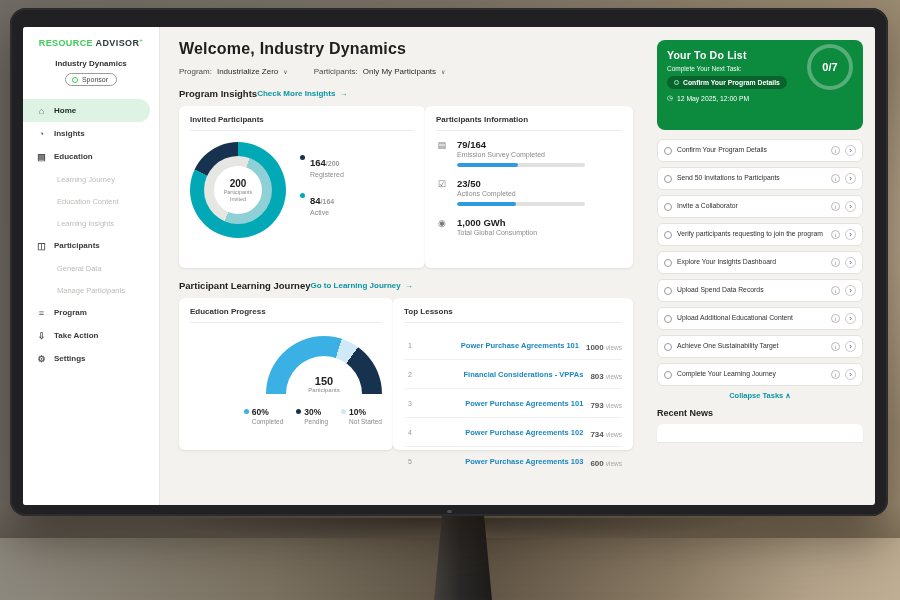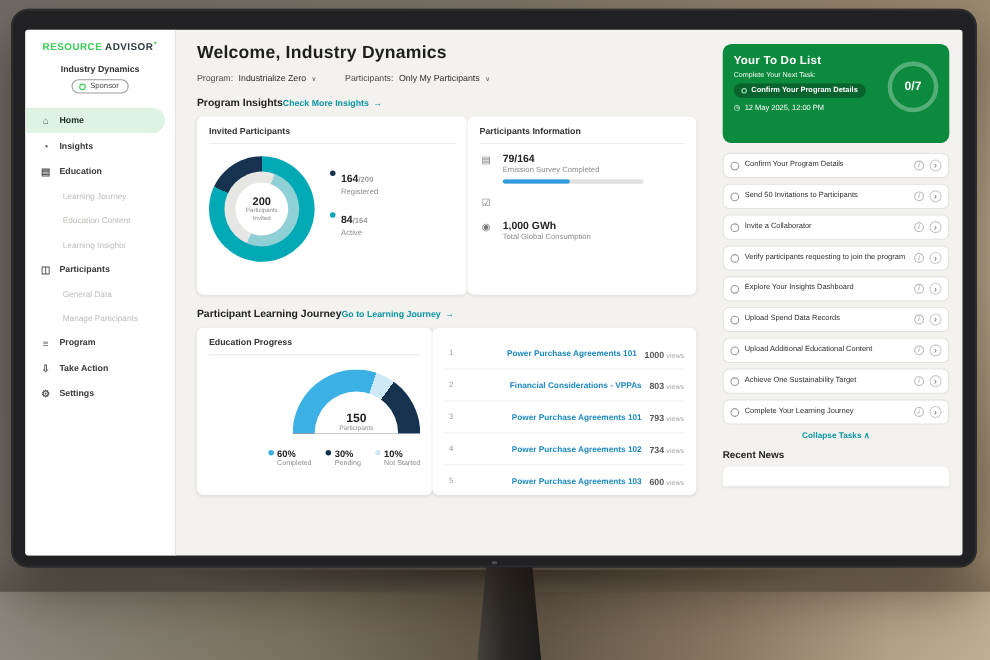--- a/index.html
+++ b/index.html
@@ -102,21 +102,21 @@
 
   
   .rightpanel { width:228px; flex:none; padding:13px 12px 0 10px; overflow:hidden; }
   .todo-card { position:relative; background:#0c8a3d; border-radius:8px; padding:9px 10px; color:#fff; height:90px; }
   .todo-title { font-size:10.5px; font-weight:bold; letter-spacing:.2px; }
   .todo-sub { font-size:6.5px; margin-top:4px; opacity:.95; }
   .todo-pill { margin-top:4px; background:#09632c; border-radius:9px; padding:3px 7px; font-size:6.8px;
     font-weight:bold; display:flex; align-items:center; gap:4px; width:max-content; max-width:148px; cursor:pointer; }
   .pill-dot { width:5px; height:5px; border:1px solid #9fe9bb; border-radius:50%; flex:none; }
   .todo-time { margin-top:5px; font-size:6.8px; display:flex; gap:4px; align-items:center; }
-  .todo-ring { position:absolute; right:10px; top:16px; width:46px; height:46px; border-radius:50%;
+  .todo-ring { position:absolute; right:10px; top:4px; width:46px; height:46px; border-radius:50%;
     border:4px solid rgba(255,255,255,.3); display:flex; align-items:center; justify-content:center;
     font-size:11px; font-weight:bold; }
   .tasks { margin-top:9px; }
   .task-row { background:#fff; border:1px solid #e2e2df; border-radius:6px; padding:5px 6px;
     display:flex; align-items:center; gap:5px; margin-bottom:5px; min-height:22px; cursor:pointer; }
   .task-check { width:8px; height:8px; border:1px solid #9a9a9a; border-radius:50%; flex:none; }
   .task-label { flex:1; font-size:6.8px; color:#2f2f2f; line-height:1.3; }
   .task-info { width:9px; height:9px; border:1px solid #b8b8b8; border-radius:50%; flex:none;
     display:flex; align-items:center; justify-content:center; font-size:6px; color:#8a8a8a; font-style:italic; cursor:pointer; }
   .task-chev { width:11px; height:11px; border:1px solid #cacaca; border-radius:50%; flex:none;
@@ -274,20 +274,27 @@
                     <div class="info-val">79/164</div>
                     <div class="info-label">Emission Survey Completed</div>
                     <div class="pbar">
                       <div class="pbar-fill" style="width: 48%;"></div>
                     </div>
                   </div>
                 </div>
 
                 <div class="info-row">
                   <span class="info-ic">☑</span>
+                  <div>
+                    <div class="info-val">23/50</div>
+                    <div class="info-label">Actions Completed</div>
+                    <div class="pbar">
+                      <div class="pbar-fill" style="width: 46%;"></div>
+                    </div>
+                  </div>
                 </div>
 
                 <div class="info-row">
                   <span class="info-ic">◉</span>
                   <div>
                     <div class="info-val">1,000 GWh</div>
                     <div class="info-label">Total Global Consumption</div>
 
                   </div>
                 </div>
@@ -332,20 +339,21 @@
                   <div class="gl-item">
                     <span class="gl-dot" style="background: rgb(207, 233, 246);"></span>
                     <div class="gl-val">10%</div>
                     <div class="gl-label">Not Started</div>
                   </div>
                 </div>
             </div>
           </div>
 
           <div class="card card-lessons">
+            <div class="card-title">Top Lessons</div>
             <div>
 
                 <div class="lesson-row">
                   <span class="lesson-idx">1</span>
                   <span class="lesson-title">Power Purchase Agreements 101</span>
                   <span>
                     <span class="lesson-views-val">1000</span><span class="lesson-views-word">views</span>
                   </span>
                 </div>
 

